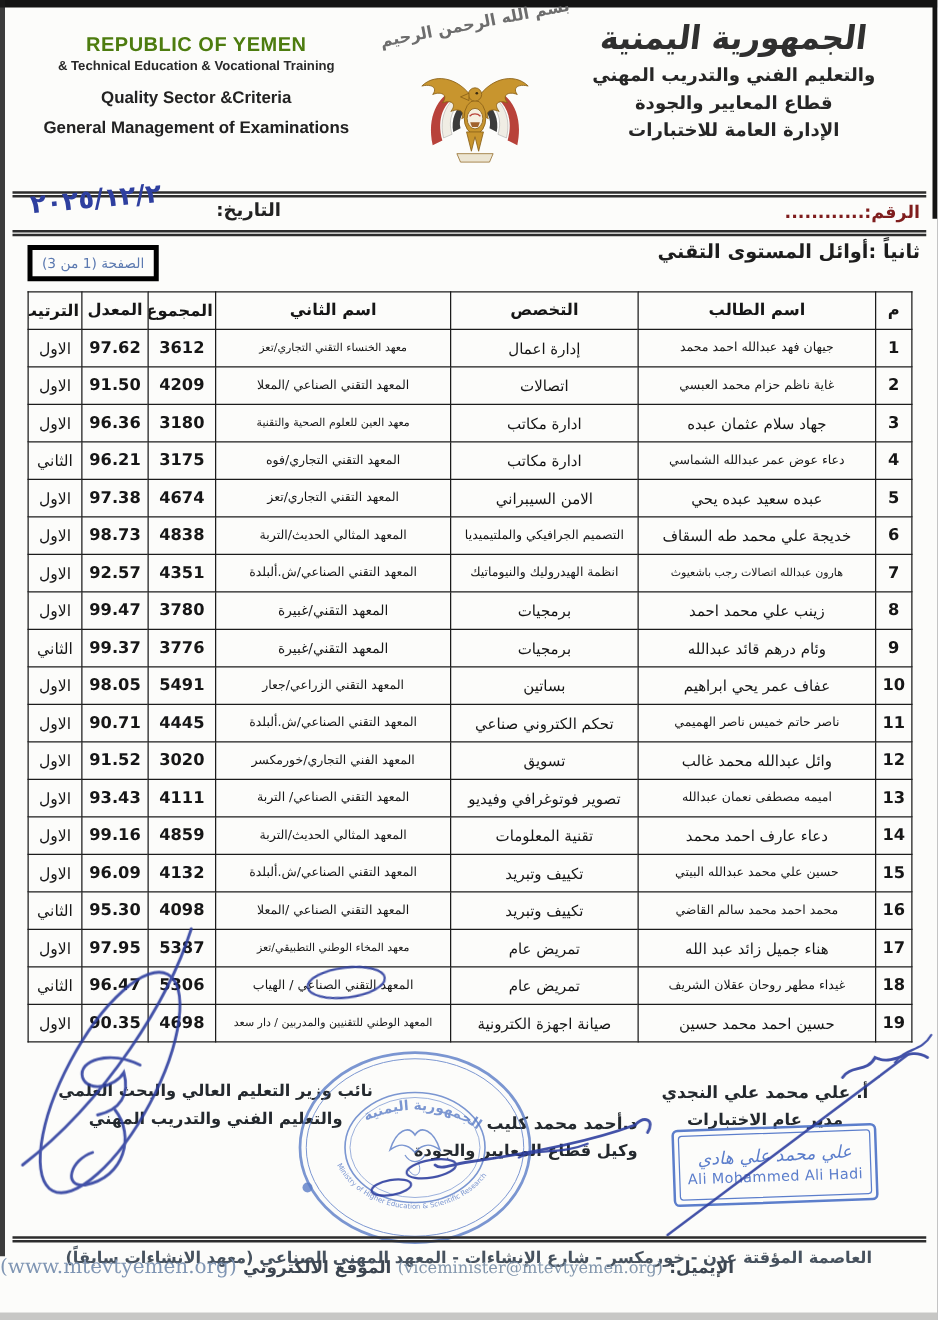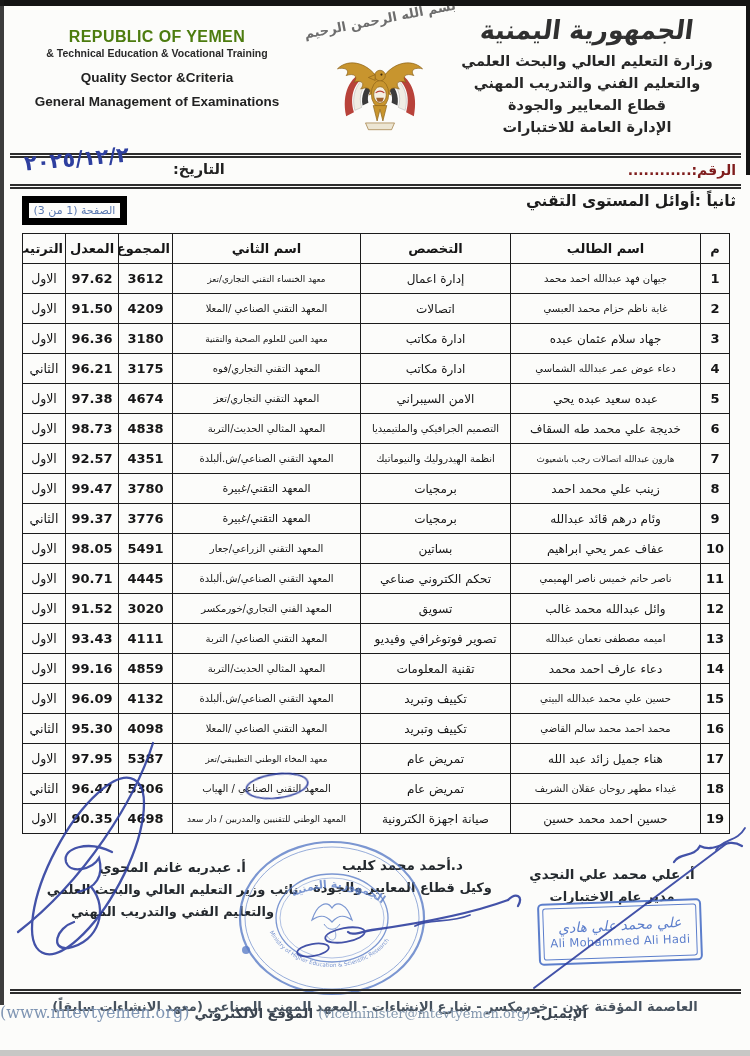--- a/index.html
+++ b/index.html
@@ -27,37 +27,37 @@
   .hdr-right .ln{font-size:14.5px;font-weight:bold;line-height:22px;color:#262626}
   
   .rule{left:10px;width:731px;height:5px;border-top:2px solid #2d2d2d;border-bottom:2px solid #2d2d2d}
   #rule1{top:153px}#rule2{top:184px}#rule3{top:989px}
   
   .raqm{right:14px;top:162px;font-size:14px;font-weight:bold;direction:rtl;color:#7f1d1d}
   .date-label{left:173px;top:161px;font-size:14.5px;font-weight:bold;direction:rtl;color:#222}
   .date-value{left:24px;top:147px;font-size:21px;color:#2e3f9f;transform:rotate(-5deg);
               letter-spacing:1px;font-weight:bold;direction:ltr}
   .section-title{right:14px;top:192px;font-size:15.5px;font-weight:bold;direction:rtl;color:#1d1d1d}
-  .page-box{left:22px;top:196px;width:105px;height:29px;border:7px solid #000000;
+  .page-box{left:22px;top:196px;width:105px;height:29px;border:4px solid #000000;
             display:flex;align-items:center;justify-content:center;font-size:11px;color:#5b79b0;direction:rtl}
   
   table{position:absolute;left:22px;top:233px;width:707px;border-collapse:collapse;
         direction:rtl;table-layout:fixed;background:transparent}
   th,td{border:1px solid #1c1c1c;text-align:center;vertical-align:middle;height:30px;
         overflow:hidden;white-space:nowrap;padding:0 2px;color:#161616}
   th{font-size:13px;font-weight:bold}
   td.num{font-weight:bold;font-size:13px}
   td.ar{font-size:12px}
   td.inst{font-size:11px}
   td.rank{font-size:12.5px}
   td.mid{font-size:10px}
   td.tight{font-size:8.8px}
   
   .sign-right{right:18px;top:866px;width:240px;text-align:center;direction:rtl}
-  .sign-center{left:295px;top:857px;width:215px;text-align:center;direction:rtl}
+  .sign-center{left:295px;top:891px;width:215px;direction:rtl}
   .sign-left{left:40px;top:859px;width:265px;text-align:center;direction:rtl}
   .sig-name{font-size:13.5px;font-weight:bold;color:#24292e}
   .sig-title{font-size:13px;font-weight:bold;margin-top:7px;color:#24292e}
   .rect-stamp{left:538px;top:901px;width:164px;height:62px;border:2px solid #4f74c8;border-radius:5px;
               transform:rotate(-2deg);padding:3px;color:#4f74c8;opacity:.92}
   .rect-stamp .inner{border:1px solid #4f74c8;height:100%;border-radius:3px;display:flex;
                      flex-direction:column;justify-content:center;text-align:center;gap:1px}
   .stamp-ar{font-size:14px;font-style:italic;direction:rtl;transform:rotate(-1deg)}
   .stamp-en{font-size:11.5px;letter-spacing:.3px}
   
@@ -112,21 +112,20 @@
 
     <ellipse cx="60" cy="53" rx="6.5" ry="8.5" fill="#f5efe2" stroke="#8a6018" stroke-width="0.7"></ellipse>
     <path d="M55.5 51 C58 48.5 62 48.5 64.5 51" fill="none" stroke="#b8423a" stroke-width="1.1"></path>
     <path d="M56 56 L64 56 L62.5 60 L57.5 60 Z" fill="#a0622d"></path>
 
     <path d="M45 82 L75 82 L72 89 L48 89 Z" fill="#ece5d2" stroke="#8a6018" stroke-width="0.6"></path>
   </svg>
 
   <div class="abs hdr-right">
     <div class="title">الجمهورية اليمنية</div>
-    <div class="ln">وزارة التعليم العالي والبحث العلمي</div>
     <div class="ln">والتعليم الفني والتدريب المهني</div>
     <div class="ln">قطاع المعايير والجودة</div>
     <div class="ln">الإدارة العامة للاختبارات</div>
   </div>
 
   <div class="abs rule" id="rule1"></div>
   <div class="abs raqm">الرقم:............</div>
   <div class="abs date-label">التاريخ:</div>
   <div class="abs date-value">٢٠٢٥/١٢/٢</div>
   <div class="abs rule" id="rule2"></div>
@@ -332,21 +331,20 @@
 
   <div class="abs sign-right">
     <div class="sig-name">أ. علي محمد علي النجدي</div>
     <div class="sig-title">مدير عام الاختبارات</div>
   </div>
   <div class="abs sign-center">
     <div class="sig-name">د.أحمد محمد كليب</div>
     <div class="sig-title">وكيل قطاع المعايير والجودة</div>
   </div>
   <div class="abs sign-left">
-    <div class="sig-name">أ. عبدربه غانم المحوي</div>
     <div class="sig-title">نائب وزير التعليم العالي والبحث العلمي</div>
     <div class="sig-title">والتعليم الفني والتدريب المهني</div>
   </div>
 
   <div class="abs rect-stamp">
     <div class="inner">
       <div class="stamp-ar">علي محمد علي هادي</div>
       <div class="stamp-en">Ali Mohammed Ali Hadi</div>
     </div>
   </div>

